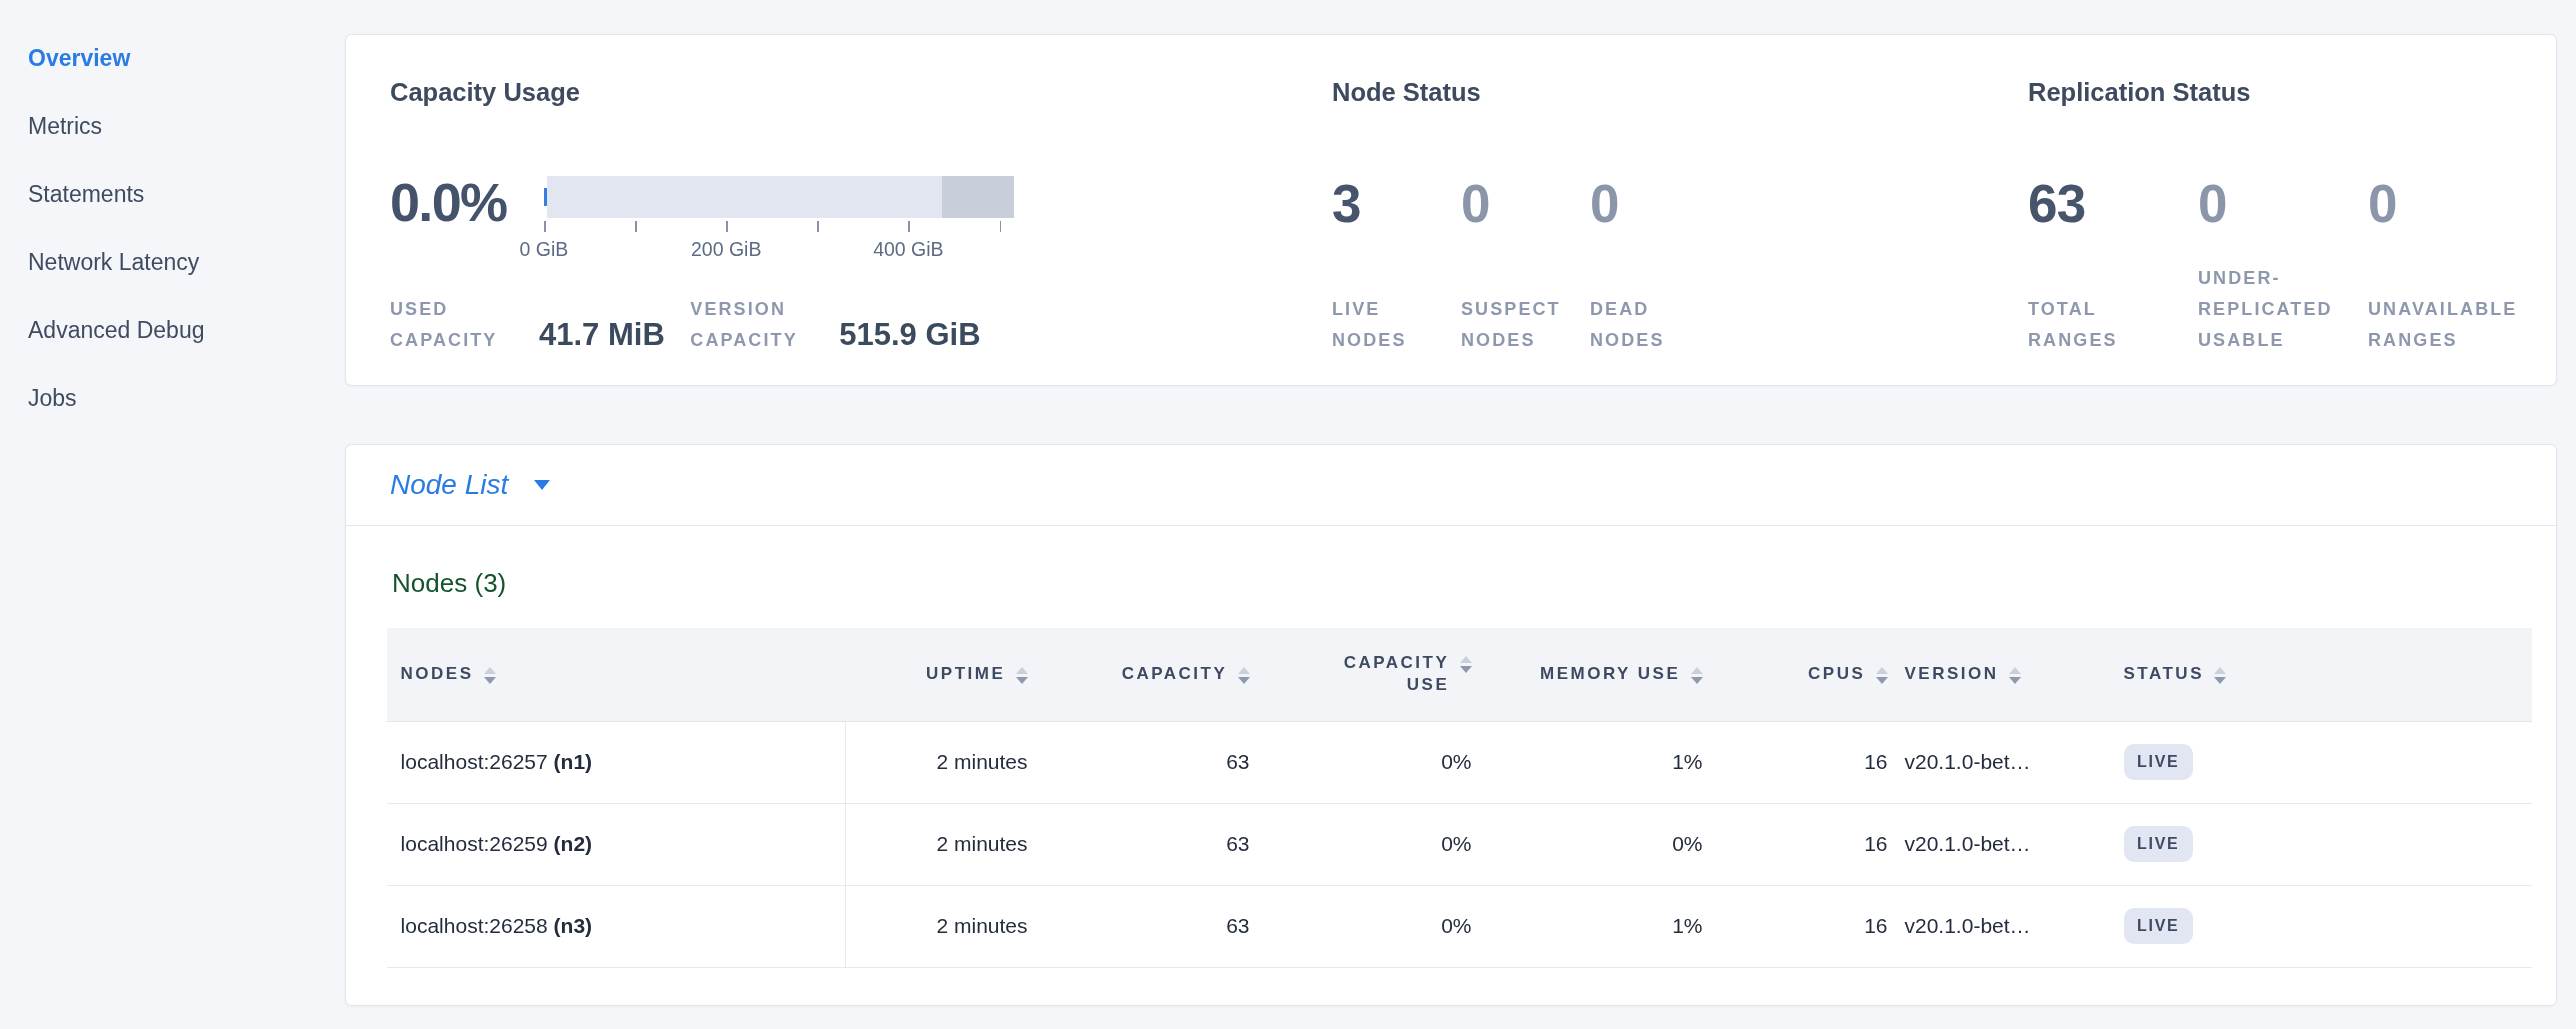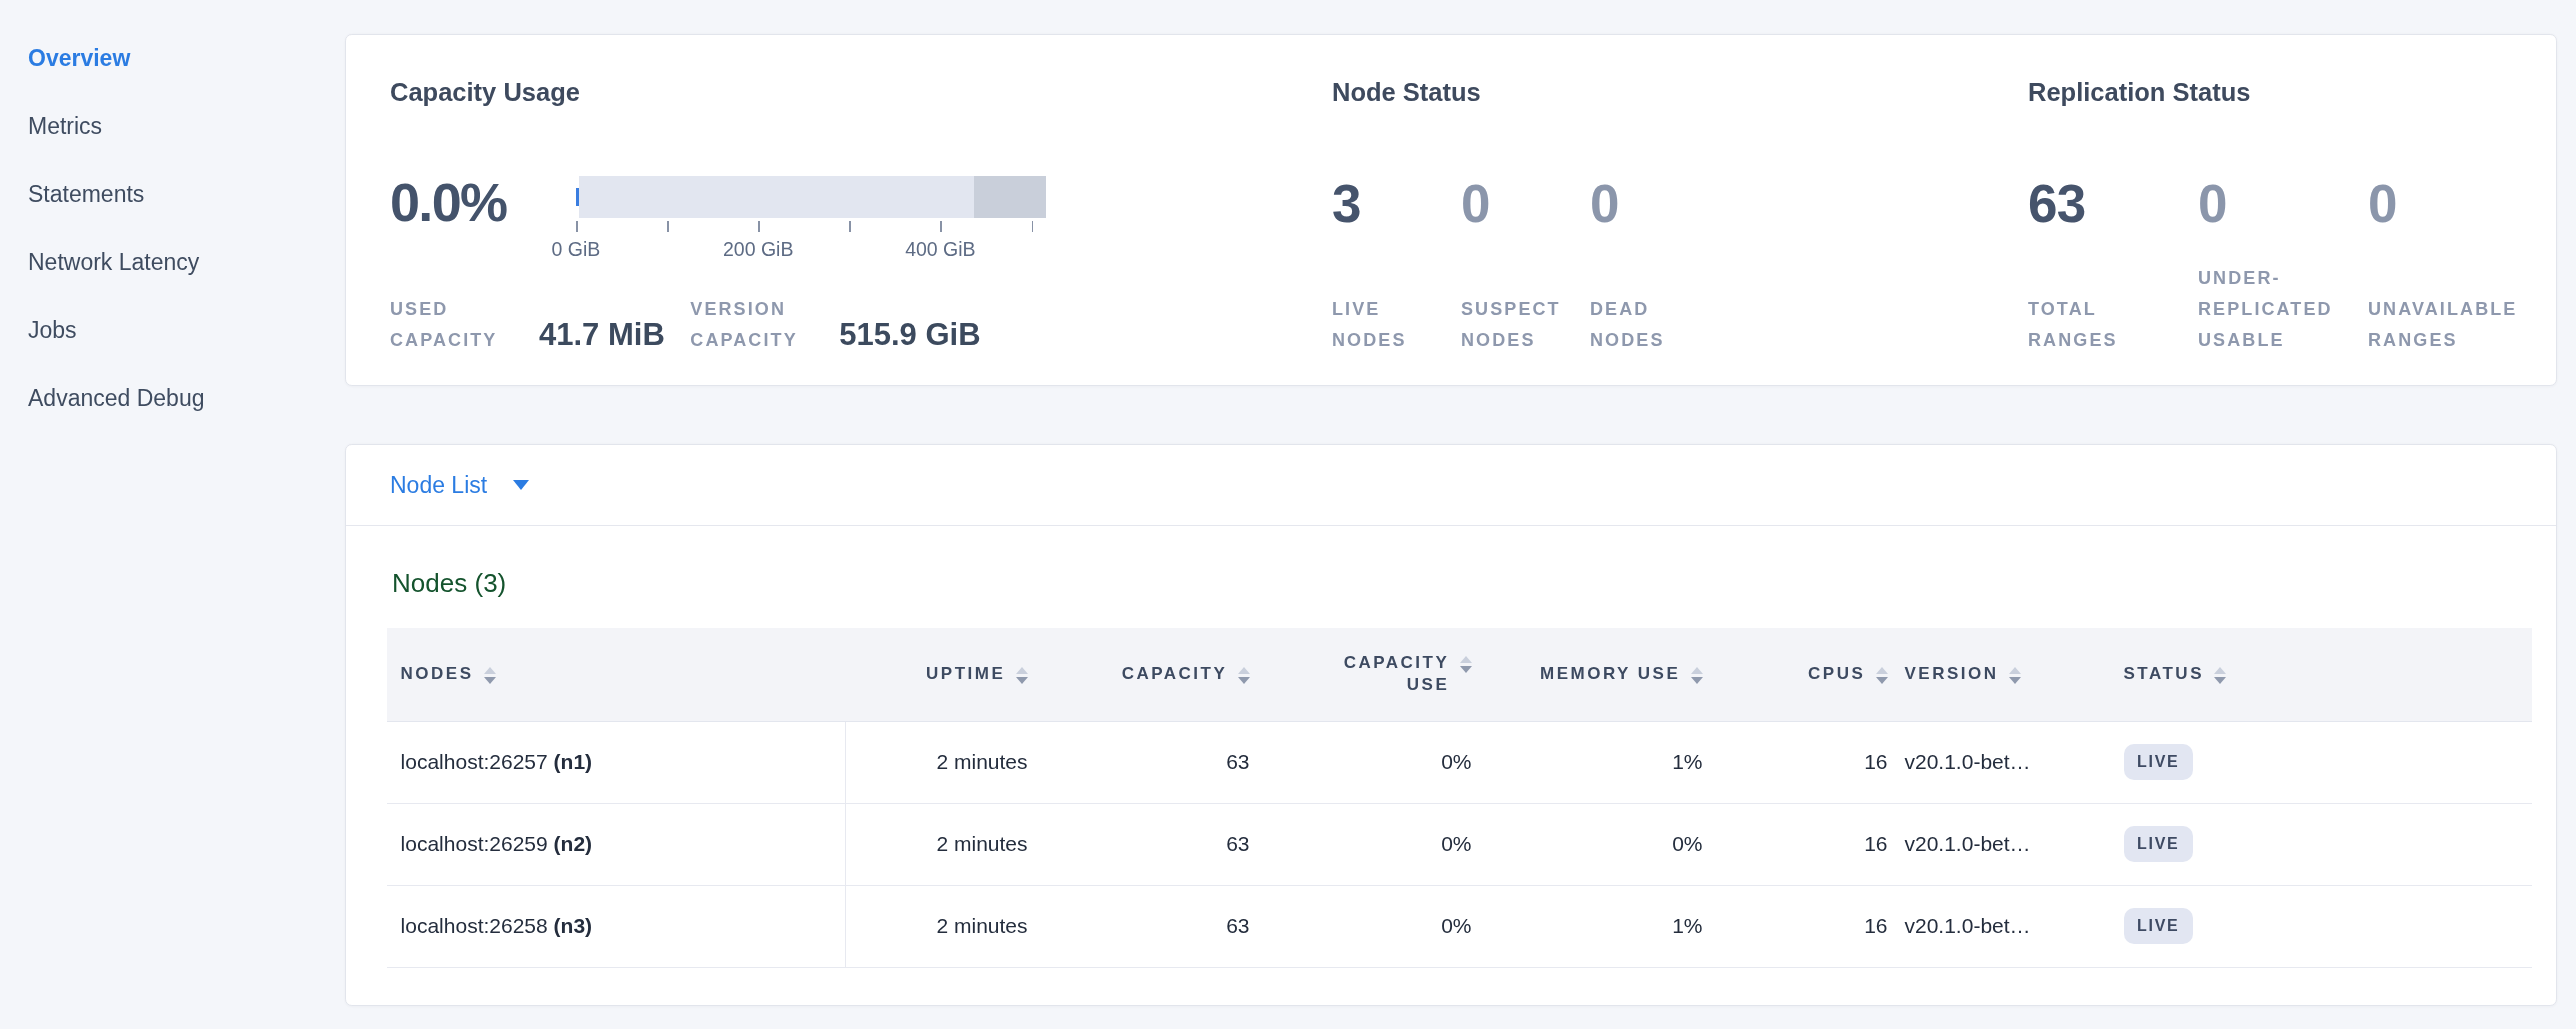--- a/index.html
+++ b/index.html
@@ -40,21 +40,21 @@
   .sec-repl  .stat-col { width:170px; }
   .stat-value { font-size:53px; line-height:56px; font-weight:600; color:#46546c; letter-spacing:-0.8px; }
   .stat-col.muted .stat-value { color:#8b96ab; }
   .stat-label {
     font-size:18px; line-height:31px; font-weight:600; letter-spacing:2.1px;
     color:#8e98ad; max-width:161px;
   }
 
   
   .cap-body { display:flex; flex-direction:column; height:180px; }
-  .cap-top { display:flex;gap:32px; }
+  .cap-top { display:flex; }
   .cap-percent {
     width:154px; flex:0 0 154px; font-size:54px; line-height:53px;
     font-weight:700; color:#44536b; letter-spacing:-1.7px;
   }
   .cap-chart { width:470px; }
   .cap-bar { position:relative; height:42px; display:flex; align-items:center; overflow:hidden; }
   .cap-bar .seg { height:100%; }
   .cap-bar .seg-used { height:18.7px; }
   .cap-axis { position:relative; height:13.6px; }
   .cap-axis .tick { position:absolute; top:2.5px; width:1.7px; height:11px; background:#8892a6; }
@@ -69,21 +69,21 @@
     color:#8e98ad; width:149px;
   }
   .cap-stat-value { font-size:31px; font-weight:700; color:#3c4a5e; margin:0 25.5px 3.4px 0; white-space:nowrap; }
 
   
   .nodelist-card { overflow:hidden; }
   .nodelist-header {
     height:81px; display:flex; align-items:center; padding-left:44px;
     border-bottom:0.8px solid #e5e7ee; cursor:pointer;
   }
-  .nodelist-title { font-size:23px; font-weight:500; color:#2b7ce2; }
+  .nodelist-title { font-size:28px; font-weight:500; color:#2b7ce2;font-style:italic; }
   .caret-down {
     width:0; height:0; margin-left:25.5px;
     border-left:8.5px solid transparent; border-right:8.5px solid transparent;
     border-top:10.2px solid #2b7ce2;
   }
   .nodelist-body { padding:32px 24px 37px 41px; }
   .nodes-title { font-size:26px; font-weight:500; color:#14532d; margin:10.2px 0 29px 5.1px; }
 
   table { width:100%; border-collapse:collapse; }
   thead th {
@@ -121,22 +121,22 @@
 </head>
 <body>
 
 <div class="page">
 
   <nav class="sidebar">
     <div class="side-item active">Overview</div>
     <div class="side-item">Metrics</div>
     <div class="side-item">Statements</div>
     <div class="side-item">Network Latency</div>
+    <div class="side-item">Advanced Debug</div>
     <div class="side-item">Jobs</div>
-    <div class="side-item">Advanced Debug</div>
   </nav>
 
   <main class="content">
 
     <section class="card summary-card">
 
       <div class="summary-section sec-capacity">
         <h2 class="sec-title">Capacity Usage</h2>
         <div class="cap-body">
           <div class="cap-top">

